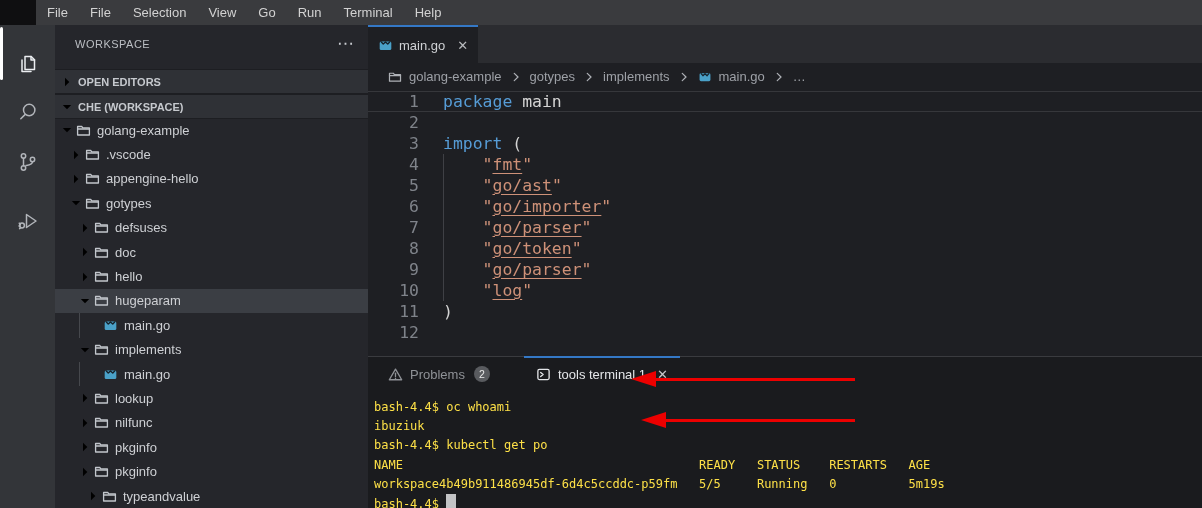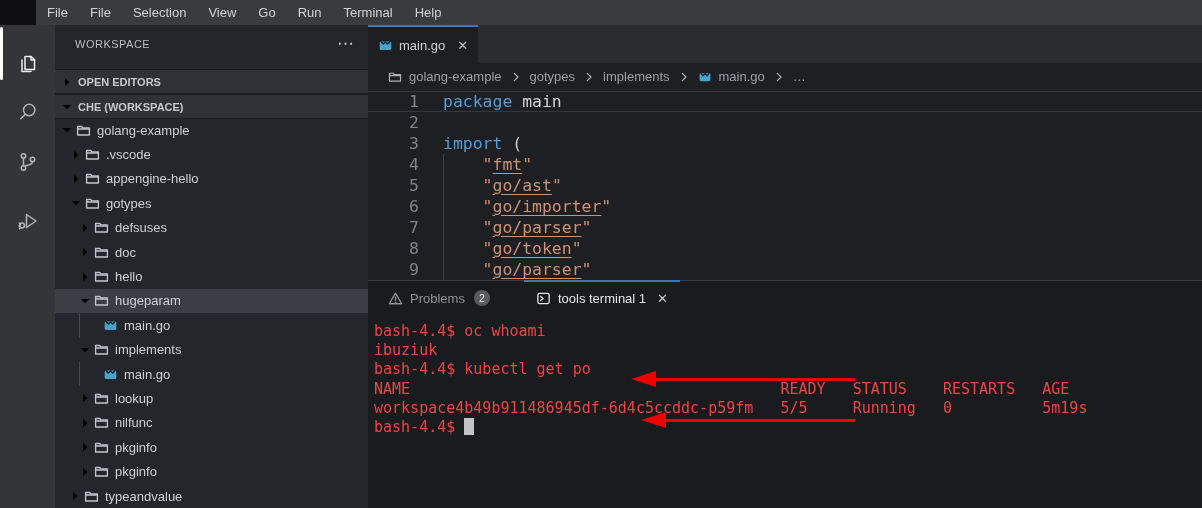--- a/index.html
+++ b/index.html
@@ -59,33 +59,33 @@
   .code-row .gutter{width:51px;flex:none;text-align:right;color:#7f838a;}
   .code-row .ltext{margin-left:24px;}
   .code-row.current-line{box-sizing:border-box;border-top:1px solid #36373b;border-bottom:1px solid #36373b;line-height:19px;height:21px;}
   .tok-kw{color:#569cd6;}
   .tok-pl{color:#d4d4d4;}
   .tok-str{color:#ce9178;}
   .tok-strlink{color:#ce9178;text-decoration:underline;text-underline-offset:3px;}
   #indent-guide{position:absolute;left:75px;top:64px;width:1px;height:147px;background:#3f4045;}
 
   
-  #panel{height:228px;flex:none;background:#1a1b1e;border-top:1px solid #3a3b3f;box-sizing:border-box;display:flex;flex-direction:column;}
+  #panel{height:152px;flex:none;background:#1a1b1e;border-top:1px solid #3a3b3f;box-sizing:border-box;display:flex;flex-direction:column;}
   #panel-tabs{height:34px;flex:none;display:flex;align-items:stretch;padding-left:8px;}
   .panel-tab{display:flex;align-items:center;gap:7px;padding:0 12px;font-size:13px;position:relative;cursor:pointer;}
   .panel-tab .icon svg{width:15px;height:15px;}
   .panel-tab.inactive{color:#8f9297;}
   .panel-tab.active{color:#e4e6e9;}
   .panel-tab.active::before{content:"";position:absolute;left:0;right:0;top:-1px;height:2px;background:#3478c6;}
   .badge{width:16px;height:16px;border-radius:8px;background:#595b5f;color:#e8e8e8;font-size:10.5px;display:flex;align-items:center;justify-content:center;margin-left:2px;}
   .panel-close{color:#c6c8cb;font-size:13px;margin-left:4px;}
   #panel-spacer{width:22px;}
 
   #terminal{flex:1;padding:7px 0 0 6px;overflow:hidden;}
-  .term-line{font-family:"DejaVu Sans Mono",monospace;font-size:15px;line-height:19.2px;color:#ef4444;white-space:pre;}
+  .term-line{font-family:"DejaVu Sans Mono",monospace;font-size:12px;line-height:19.2px;color:#fde047;white-space:pre;}
   #cursor{display:inline-block;width:9.5px;height:17px;background:#c2c3c5;vertical-align:-3px;}
 
   
   .arrow{position:absolute;height:3px;}
   .arrow-head{position:absolute;left:-25px;top:-7px;width:0;height:0;
     border-top:8.5px solid transparent;border-bottom:8.5px solid transparent;border-right:25px solid red;}
 </style>
 </head>
 <body>
 
@@ -365,21 +365,21 @@
           </svg>
         </span>
         <span class="f-icon icon">
           <svg viewBox="0 0 16 16">
             <path d="M1.7 3.7h4.4l1.2 1.5h7v7.6H1.7z"></path>
             <path d="M1.7 6.4h12.6"></path>
           </svg>
         </span>
         <span class="label">pkginfo</span>
       </div>
-      <div class="tree-row" style="padding-left: 12px;">
+      <div class="tree-row" style="padding-left: 30px;">
         <span class="chev">
           <svg viewBox="0 0 16 16">
             <path d="M6 3.8 10.3 8 6 12.2"></path>
           </svg>
         </span>
         <span class="f-icon icon">
           <svg viewBox="0 0 16 16">
             <path d="M1.7 3.7h4.4l1.2 1.5h7v7.6H1.7z"></path>
             <path d="M1.7 6.4h12.6"></path>
           </svg>

